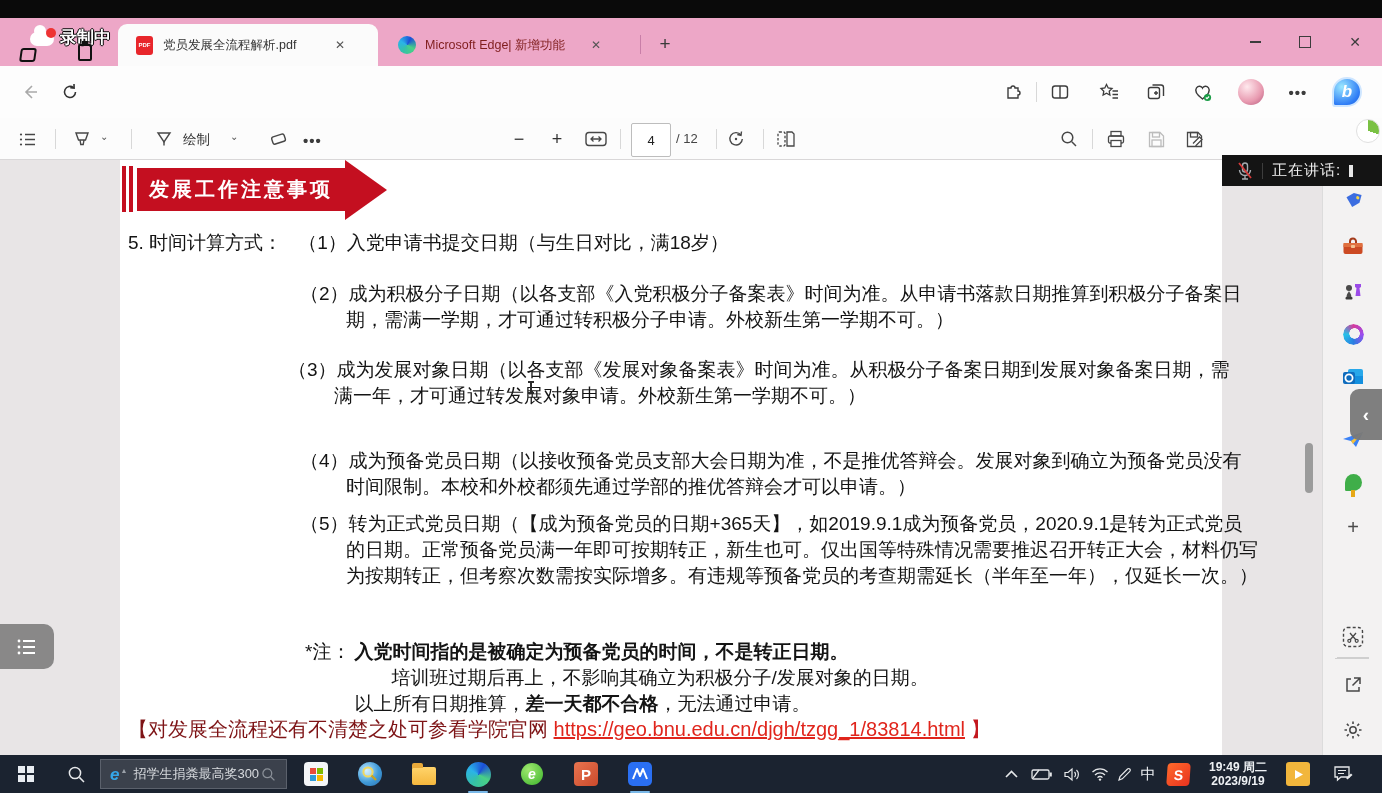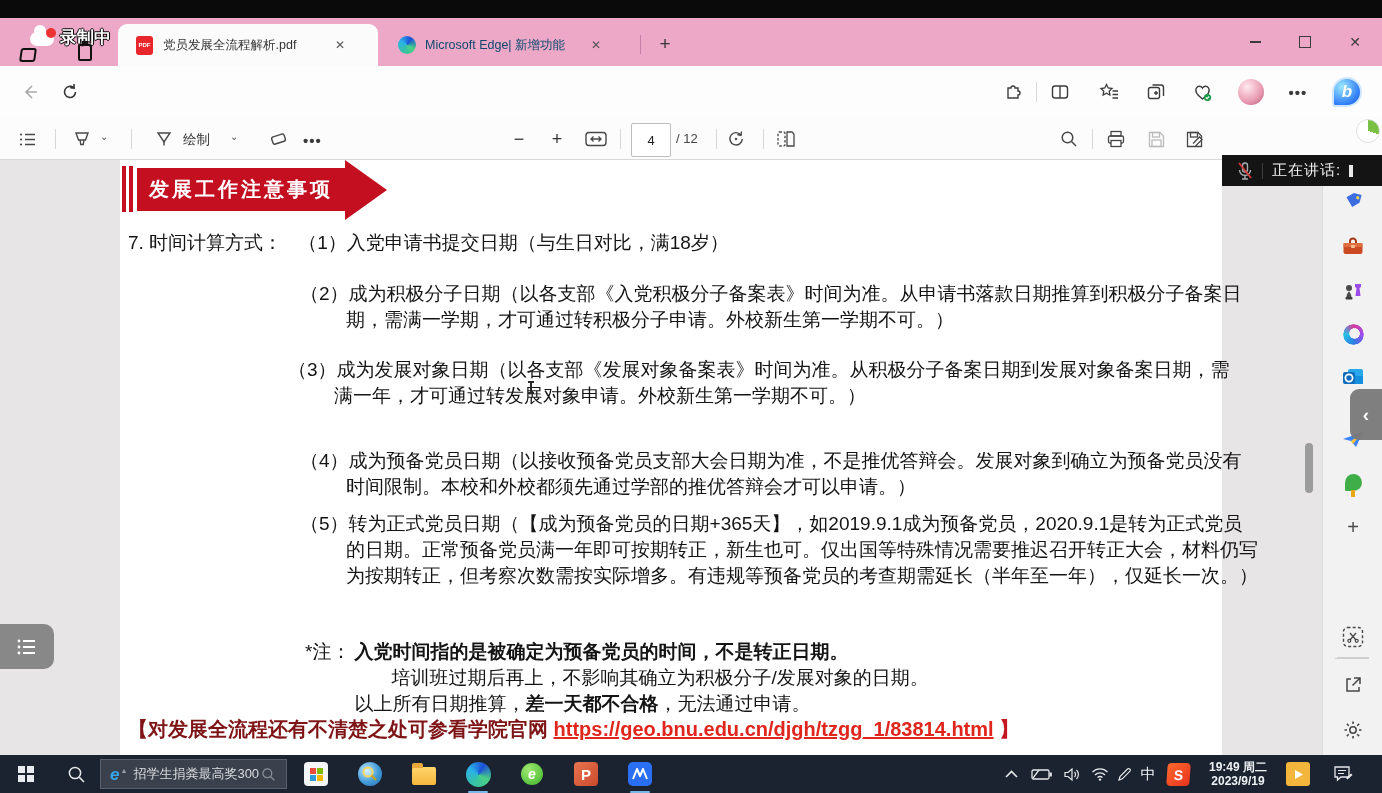--- a/index.html
+++ b/index.html
@@ -49,21 +49,21 @@
   .viewer{left:0;top:160px;width:1322px;height:595px;background:#e8e5e6;overflow:hidden;}
   .page{position:absolute;left:120px;top:0;width:1102px;height:595px;background:#fff;}
   .ribbon-bar{position:absolute;background:#c40f20;}
   .ribbon-body{position:absolute;left:17px;top:8px;width:208px;height:43px;background:#c40f20;
     display:flex;align-items:center;justify-content:center;color:#fff;font-size:20px;font-weight:bold;letter-spacing:3px;}
   .ribbon-tri{position:absolute;left:225px;top:0;width:0;height:0;border-top:30px solid transparent;
     border-bottom:30px solid transparent;border-left:42px solid #c40f20;}
   .ptext{font-size:19px;color:#141414;line-height:26px;font-weight:500;}
   .hang{padding-left:46px;text-indent:-46px;}
   .note-bold{font-weight:bold;}
-  .foot{font-size:20px;font-weight:700;color:#7e1416;white-space:nowrap;}
+  .foot{font-size:20px;font-weight:400;color:#7e1416;white-space:nowrap;}
   .foot a{color:#e0251c;text-decoration:underline;cursor:pointer;}
   .foot .rb{color:#c3181f;}
   .ibeam{width:1.6px;height:13px;background:#2c2c2c;position:relative;}
   .ibeam:before,.ibeam:after{content:"";position:absolute;left:-2.5px;width:6.6px;height:1.6px;background:#2c2c2c;}
   .ibeam:before{top:0;} .ibeam:after{bottom:0;}
   .tocfloat{left:0;top:624px;width:54px;height:45px;background:rgba(128,128,128,.92);border-radius:0 10px 10px 0;
     display:flex;align-items:center;justify-content:center;}
   .scrollthumb{left:1305px;top:283px;width:8px;height:50px;background:#9b9b9b;border-radius:4px;}
   
   .sidebar{left:1322px;top:160px;width:60px;height:595px;background:#f3f2f2;border-left:1px solid #dcdcdc;box-sizing:border-box;}
@@ -123,21 +123,21 @@
     </div>
 
     <div class="abs tab active" style="left:118px;top:6px;width:260px;height:42px;padding:0 10px;">
       <div class="pdf-ico" style="margin-left:8px;">PDF</div>
       <div class="tab-label" style="margin-left:10px;width:168px;">党员发展全流程解析.pdf</div>
       <div class="tab-close" style="margin-left:4px;">✕</div>
     </div>
 
     <div class="abs tab" style="left:382px;top:6px;width:250px;height:42px;padding:0 10px;">
       <div class="edge-ico" style="width:18px;height:18px;margin-left:6px;"></div>
-      <div class="tab-label" style="margin-left:9px;width:166px;color:#0c4a6e;">Microsoft Edge| 新增功能</div>
+      <div class="tab-label" style="margin-left:9px;width:166px;color:#7f1d1d;">Microsoft Edge| 新增功能</div>
       <div class="tab-close">✕</div>
     </div>
     <div class="abs" style="left:640px;top:17px;width:1px;height:19px;background:#c97ea8;"></div>
     <div class="abs" style="left:650px;top:11px;width:30px;height:30px;display:flex;align-items:center;justify-content:center;font-size:19px;color:#3a3a3a;">+</div>
 
     <div class="abs winctl" style="left:1240px;top:9px;">
         <span class="minbar"></span>
       </div>
     <div class="abs winctl" style="left:1290px;top:9px;">
         <span class="maxbox"></span>
@@ -318,21 +318,21 @@
     <div class="page">
 
       <div class="abs" style="left:0;top:0;width:280px;height:62px;">
         <div class="ribbon-bar" style="left:2px;top:6px;width:4px;height:46px;"></div>
         <div class="ribbon-bar" style="left:9px;top:6px;width:4px;height:46px;"></div>
         <div class="ribbon-body">发展工作注意事项</div>
         <div class="ribbon-tri"></div>
       </div>
 
       <div class="abs ptext" style="left:8px;top:70px;width:1080px;display:flex;">
-        <span>7. 时间计算方式：</span>
+        <span>5. 时间计算方式：</span>
         <span style="margin-left:16px;">（1）入党申请书提交日期（与生日对比，满18岁）</span>
       </div>
 
       <div class="abs ptext hang" style="left:180px;top:121px;width:912px;">（2）成为积极分子日期（以各支部《入党积极分子备案表》时间为准。从申请书落款日期推算到积极分子备案日期，需满一学期，才可通过转积极分子申请。外校新生第一学期不可。）</div>
       <div class="abs ptext hang" style="left:168px;top:197px;width:912px;">（3）成为发展对象日期（以各支部《发展对象备案表》时间为准。从积极分子备案日期到发展对象备案日期，需满一年，才可通过转发展对象申请。外校新生第一学期不可。）</div>
       <div class="abs ptext hang" style="left:180px;top:288px;width:912px;">（4）成为预备党员日期（以接收预备党员支部大会日期为准，不是推优答辩会。发展对象到确立为预备党员没有时间限制。本校和外校都须先通过学部的推优答辩会才可以申请。）</div>
       <div class="abs ptext hang" style="left:180px;top:351px;width:912px;">（5）转为正式党员日期（【成为预备党员的日期+365天】，如2019.9.1成为预备党员，2020.9.1是转为正式党员的日期。正常预备党员满一年即可按期转正，新生也可。仅出国等特殊情况需要推迟召开转正大会，材料仍写为按期转正，但考察次数需按实际增多。有违规等预备党员的考查期需延长（半年至一年），仅延长一次。）</div>
 
       <div class="abs" style="left:185px;top:479px;width:920px;display:flex;">
         <span class="ptext">*注：</span>

